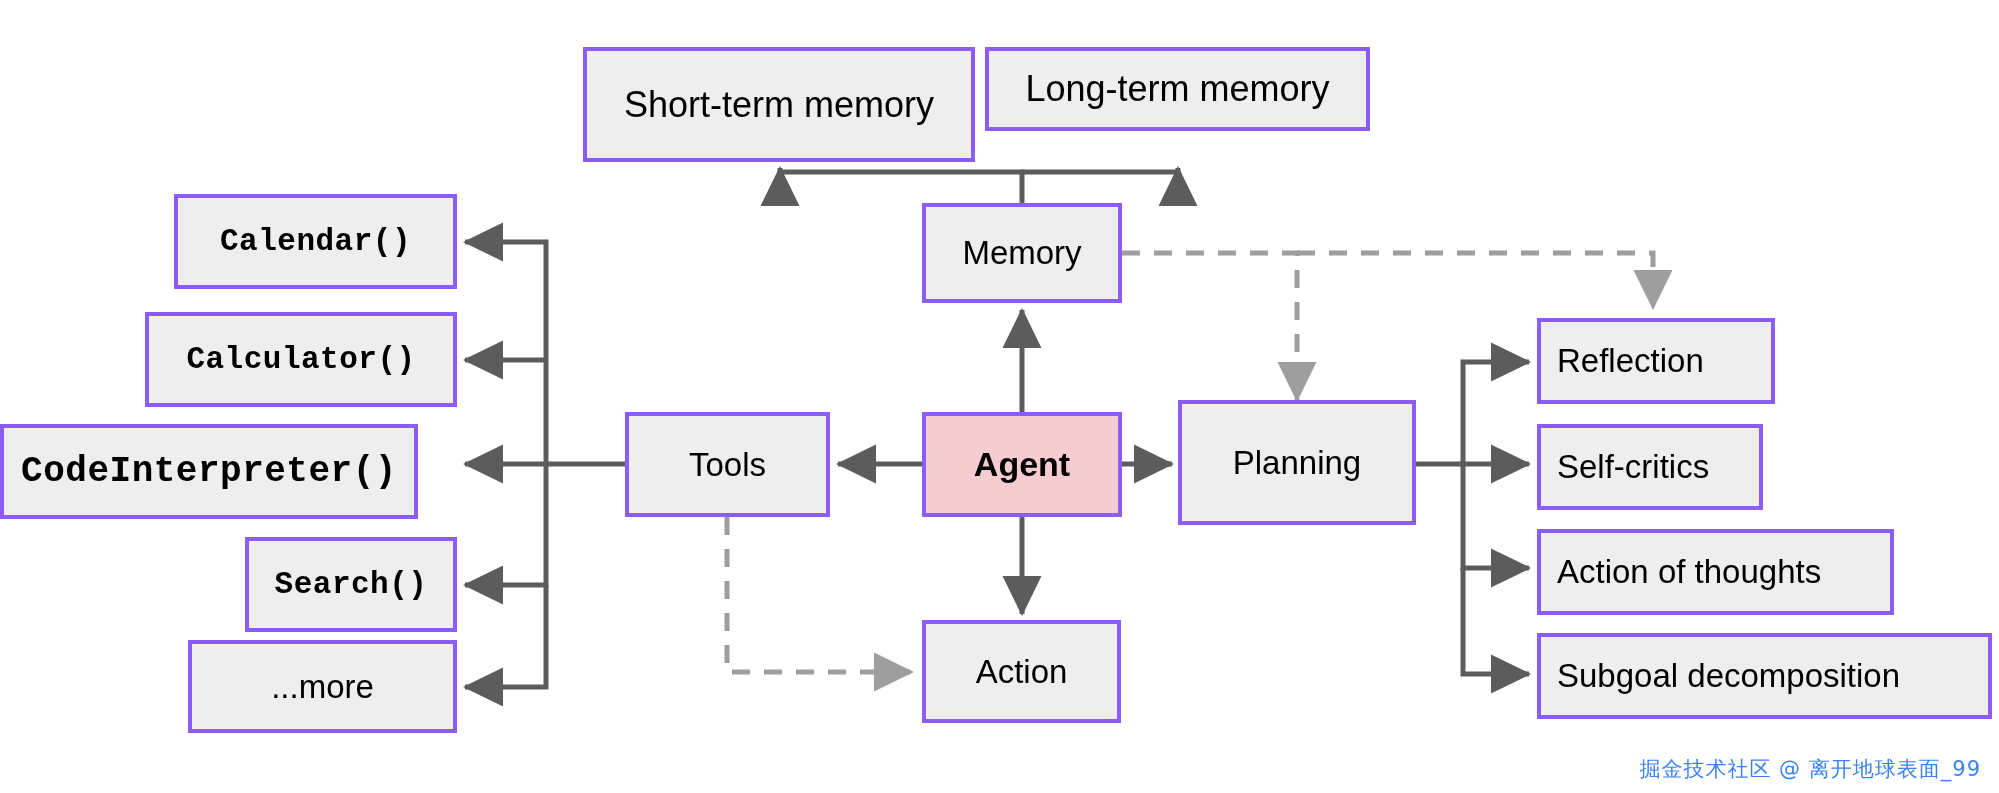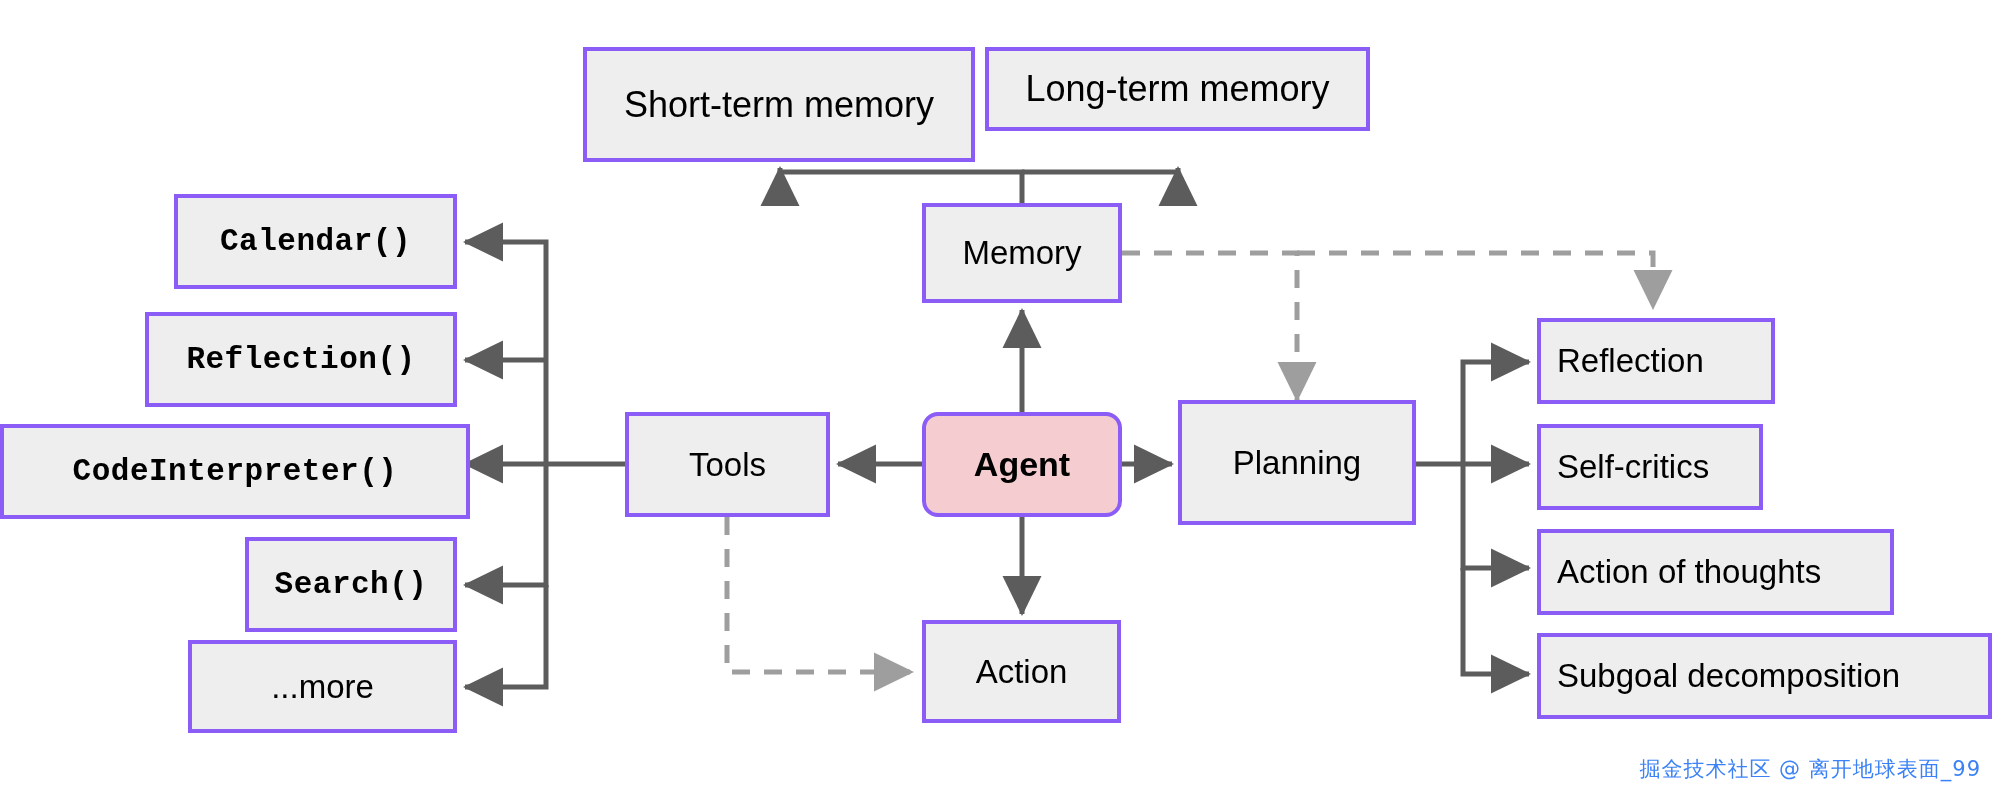--- a/index.html
+++ b/index.html
@@ -121,40 +121,40 @@
 
   <div class="node" style="left:922px; top:203px; width:200px; height:100px; font-size:33px;">
     <span>Memory</span>
   </div>
 
   <div class="node mono" style="left:174px; top:194px; width:283px; height:95px; font-size:31px;">
     <span>Calendar()</span>
   </div>
 
   <div class="node mono" style="left:145px; top:312px; width:312px; height:95px; font-size:31px;">
-    <span>Reflection()</span>
+    <span>Calculator()</span>
   </div>
 
-  <div class="node mono" style="left:0px; top:424px; width:470px; height:95px; font-size:31px;">
+  <div class="node mono" style="left:0px; top:424px; width:418px; height:95px; font-size:36px;">
     <span>CodeInterpreter()</span>
   </div>
 
   <div class="node mono" style="left:245px; top:537px; width:212px; height:95px; font-size:31px;">
     <span>Search()</span>
   </div>
 
   <div class="node" style="left:188px; top:640px; width:269px; height:93px; font-size:33px;">
     <span>...more</span>
   </div>
 
   <div class="node" style="left:625px; top:412px; width:205px; height:105px; font-size:33px;">
     <span>Tools</span>
   </div>
 
-  <div class="node agent" style="left:922px; top:412px; width:200px; height:105px; font-size:34px;border-radius:16px;">
+  <div class="node agent" style="left:922px; top:412px; width:200px; height:105px; font-size:34px;">
     <span>Agent</span>
   </div>
 
   <div class="node" style="left:1178px; top:400px; width:238px; height:125px; font-size:33px;">
     <span>Planning</span>
   </div>
 
   <div class="node" style="left:922px; top:620px; width:199px; height:103px; font-size:33px;">
     <span>Action</span>
   </div>

